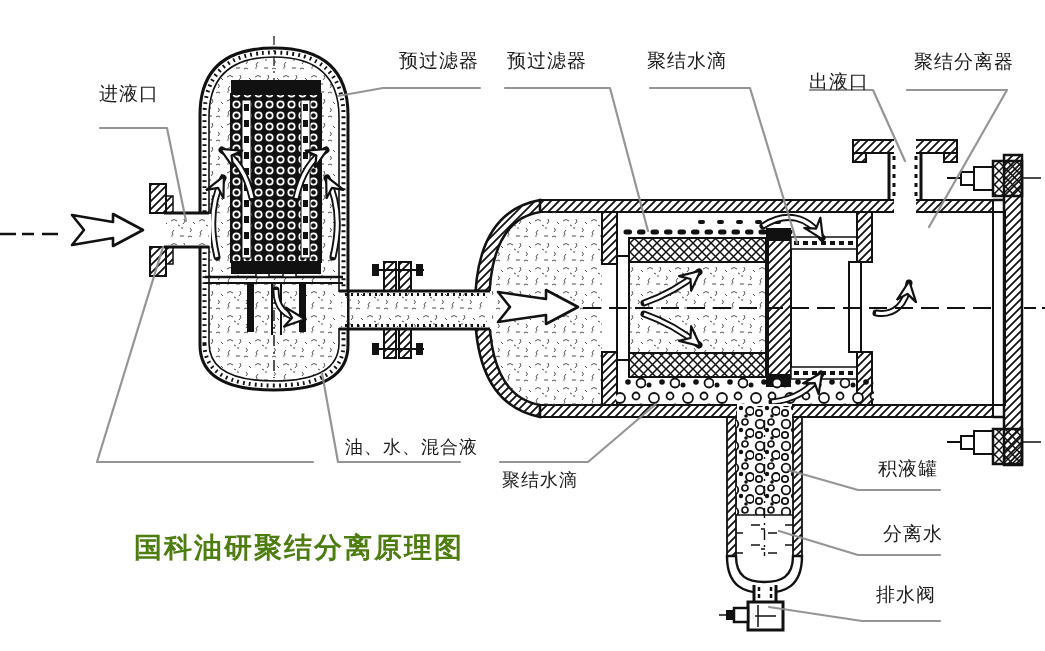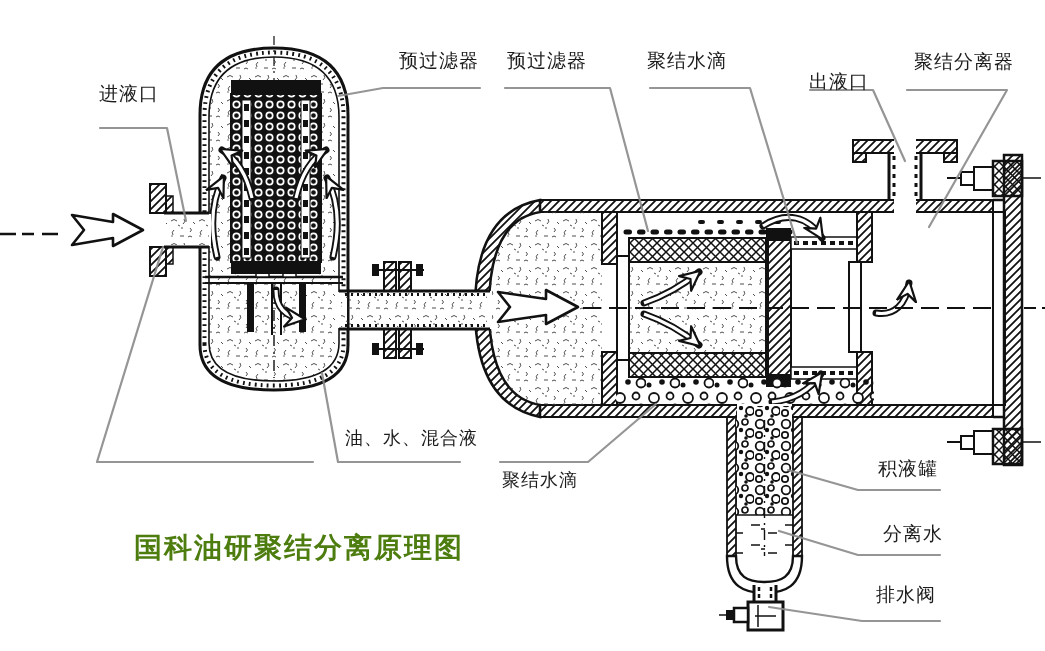--- a/index.html
+++ b/index.html
@@ -300,19 +300,19 @@
     <polyline points="769,607 862,621 940,621"></polyline>
   </g>
 </svg>
 
 <div class="lbl" style="left:99px;top:84px;">进液口</div>
 <div class="lbl" style="left:399px;top:51px;">预过滤器</div>
 <div class="lbl" style="left:507px;top:51px;">预过滤器</div>
 <div class="lbl" style="left:647px;top:51px;">聚结水滴</div>
 <div class="lbl" style="left:809px;top:56px;margin-top:16px;">出液口</div>
 <div class="lbl" style="left:906px;top:52px;margin-left:8px;">聚结分离器</div>
-<div class="lbl small" style="left:345px;top:429px;">油、水、混合液</div>
+<div class="lbl small" style="left:345px;top:438px;">油、水、混合液</div>
 <div class="lbl small" style="left:502px;top:431px;margin-top:40px;">聚结水滴</div>
 <div class="lbl" style="left:878px;top:459px;">积液罐</div>
 <div class="lbl" style="left:883px;top:524px;">分离水</div>
 <div class="lbl" style="left:876px;top:585px;">排水阀</div>
 <div class="title" style="left:134px;top:529px;">国科油研聚结分离原理图</div>
 </div>
 
 </body></html>

